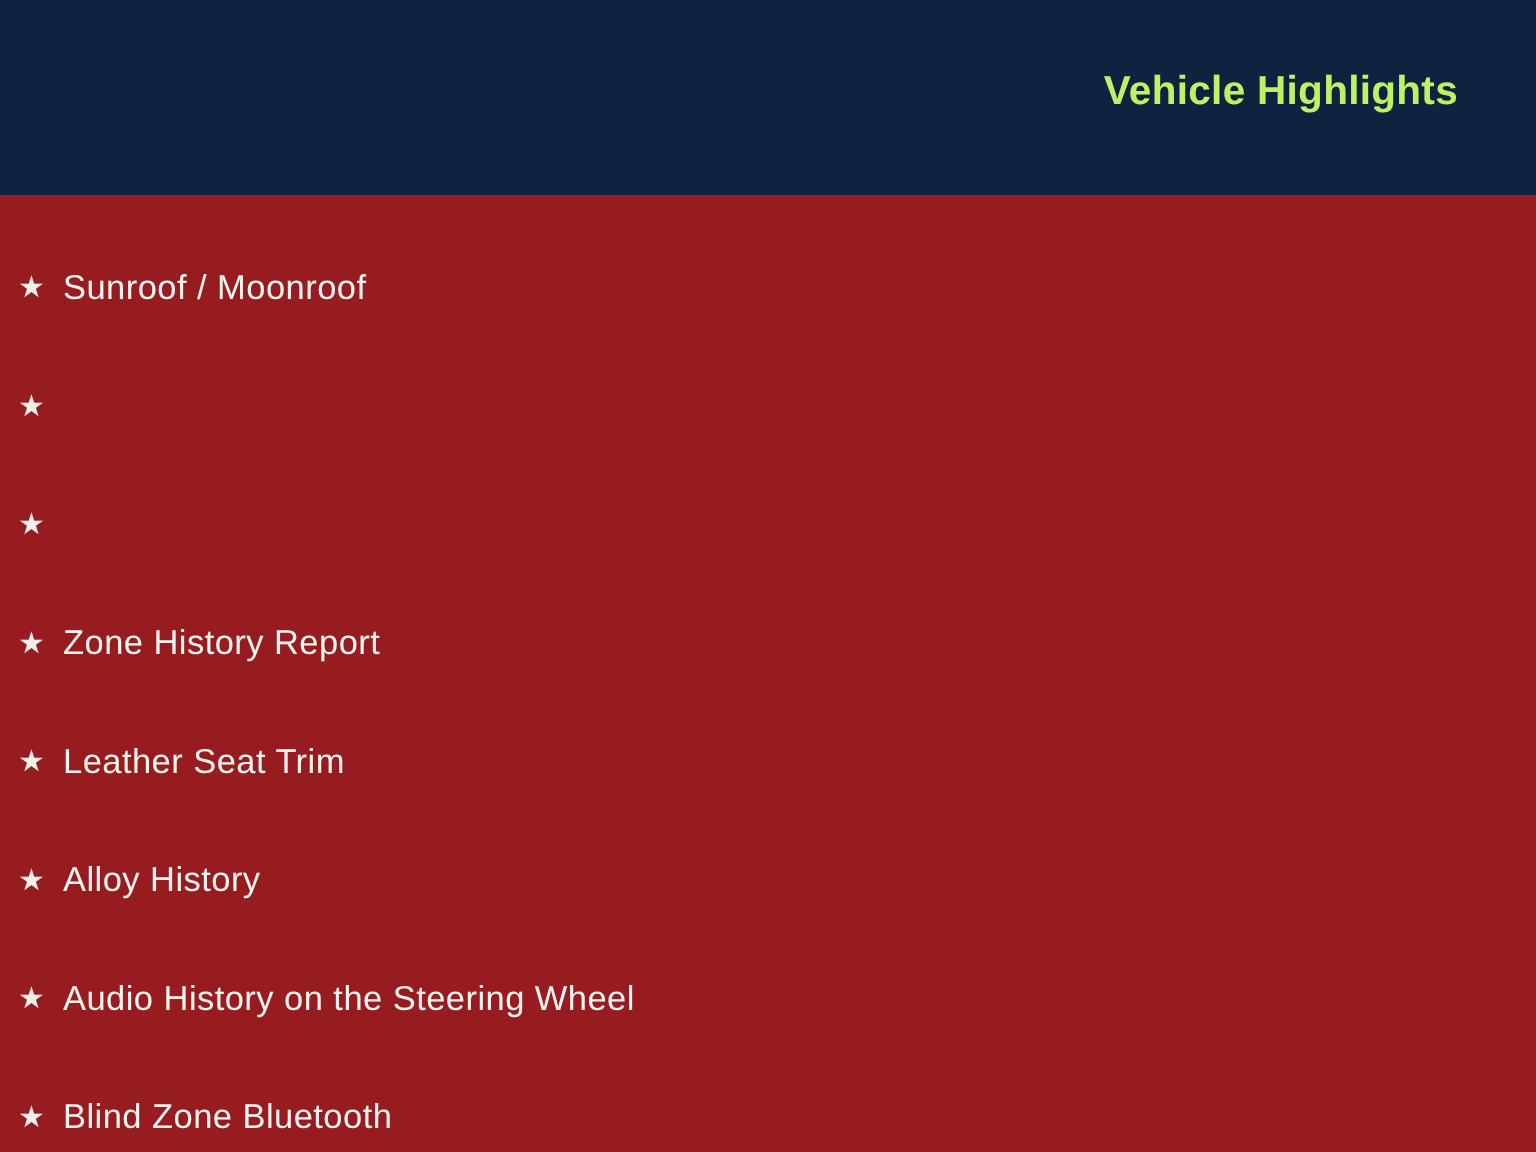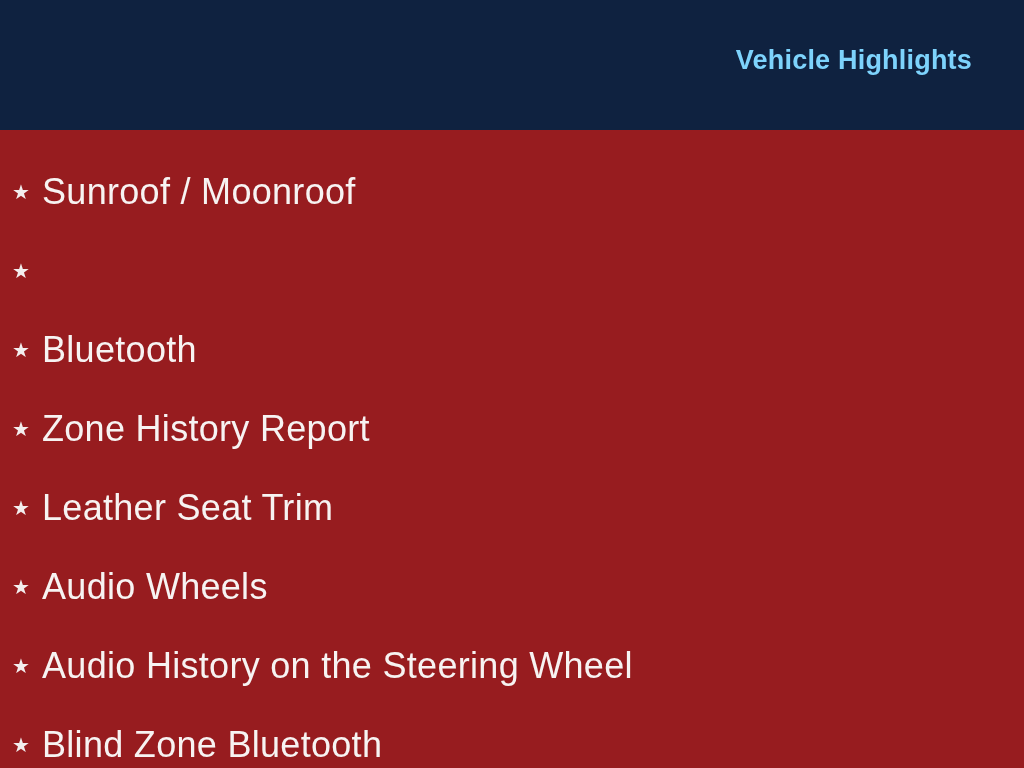--- a/index.html
+++ b/index.html
@@ -25,21 +25,21 @@
     left: 0;
     width: 1024px;
     height: 130px;
     background: #0f2240;
     box-sizing: border-box;
   }
   .header-title {
     position: absolute;
     right: 52px;
     top: 45px;
-    color: #7dd3fc;
+    color: #bef264;
     font-size: 27px;
     font-weight: bold;
     letter-spacing: 0.2px;
     white-space: nowrap;
   }
   .highlights {
     position: absolute;
     top: 130px;
     left: 0;
     width: 1024px;
@@ -60,21 +60,21 @@
     display: inline-block;
     width: 30px;
     min-width: 30px;
     color: #f3eeee;
     font-size: 20px;
     line-height: 1;
     text-align: left;
   }
   .highlight-label {
     color: #f7f3f2;
-    font-size: 36px;
+    font-size: 23px;
     font-weight: normal;
     letter-spacing: 0.3px;
     white-space: nowrap;
   }
 </style>
 </head>
 <body>
 
 <div class="slide">
 
@@ -88,36 +88,35 @@
       <span class="bullet-star">★</span>
       <span class="highlight-label">Sunroof / Moonroof</span>
     </li>
 
     <li class="highlight-item">
       <span class="bullet-star">★</span>
     </li>
 
     <li class="highlight-item">
       <span class="bullet-star">★</span>
-      <span class="highlight-label">Bluetooth</span>
     </li>
 
     <li class="highlight-item">
       <span class="bullet-star">★</span>
       <span class="highlight-label">Zone History Report</span>
     </li>
 
     <li class="highlight-item">
       <span class="bullet-star">★</span>
       <span class="highlight-label">Leather Seat Trim</span>
     </li>
 
     <li class="highlight-item">
       <span class="bullet-star">★</span>
-      <span class="highlight-label">Audio Wheels</span>
+      <span class="highlight-label">Alloy History</span>
     </li>
 
     <li class="highlight-item">
       <span class="bullet-star">★</span>
       <span class="highlight-label">Audio History on the Steering Wheel</span>
     </li>
 
     <li class="highlight-item">
       <span class="bullet-star">★</span>
       <span class="highlight-label">Blind Zone Bluetooth</span>

